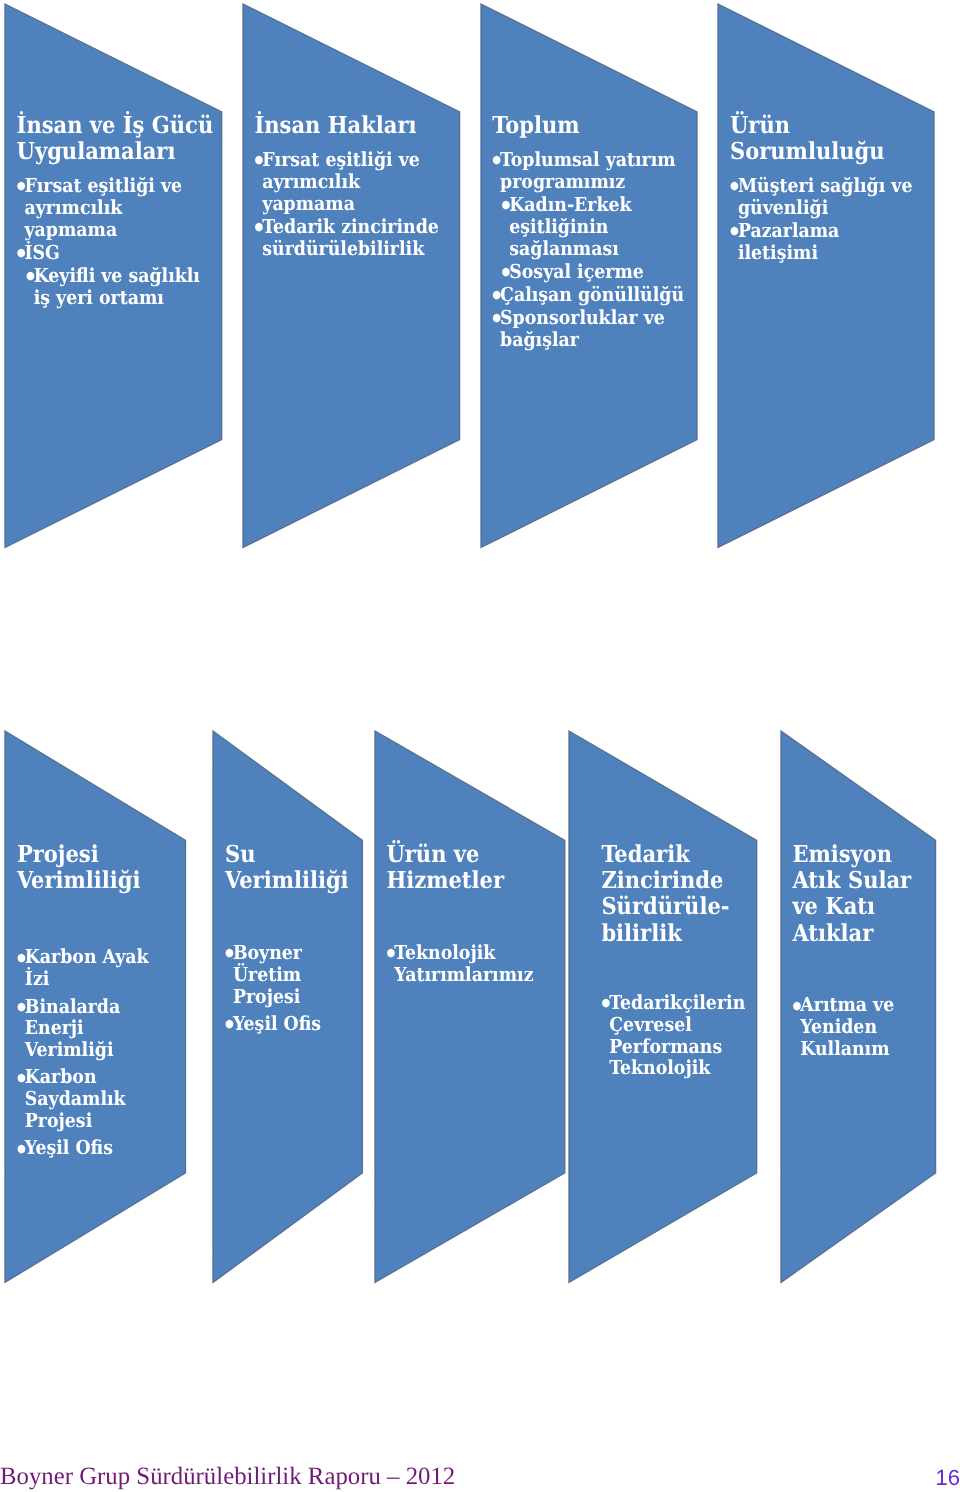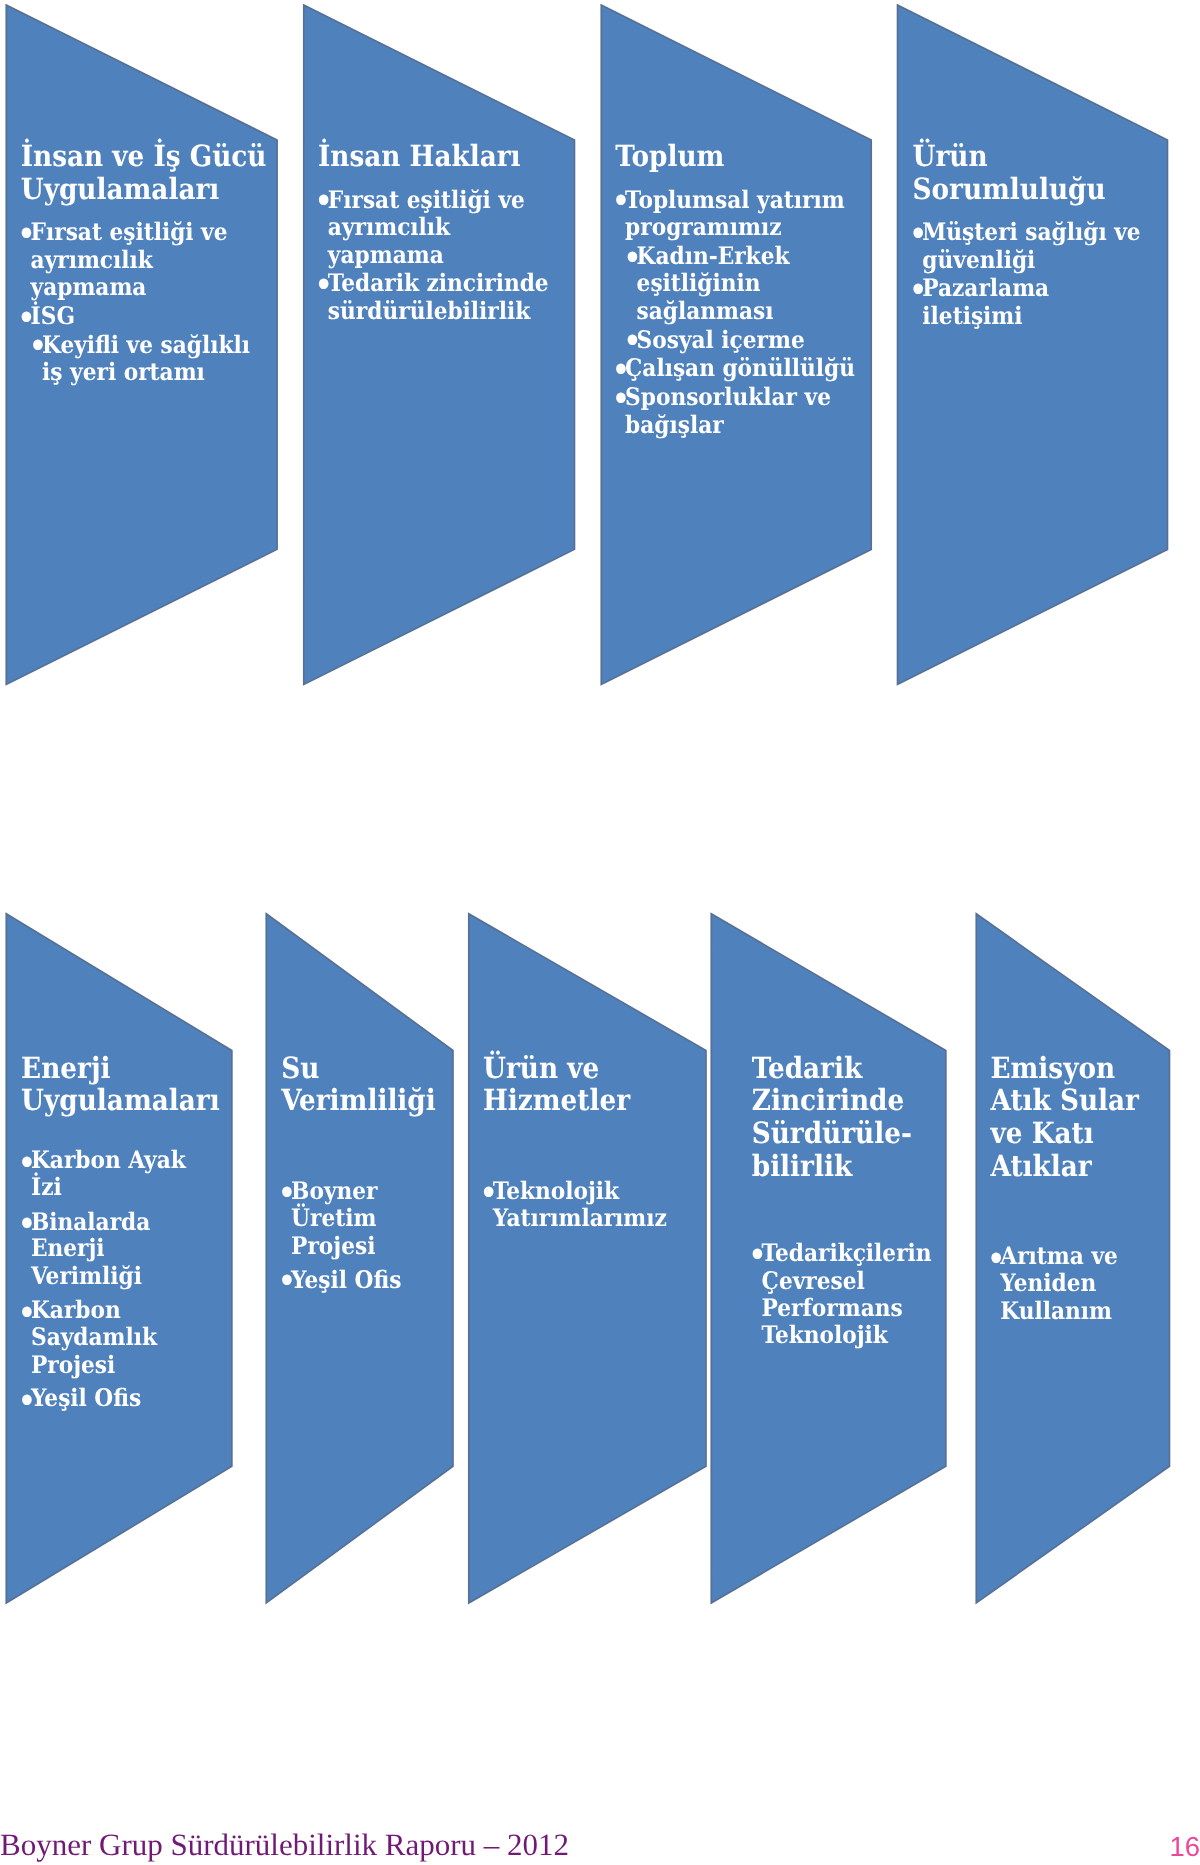--- a/index.html
+++ b/index.html
@@ -14,21 +14,21 @@
   .list{list-style:none;margin:0;padding:0;font-weight:bold;font-size:19.3px;}
   .list.r1{line-height:21.9px;}
   .list.r2{line-height:21.8px;}
   .list.r1 .li + .li{margin-top:1.2px;}
   .list.r2 .li + .li{margin-top:5.6px;}
   .li{}
   .lv1{padding-left:10.3px;text-indent:-10.3px;}
   .lv2{margin-left:9.2px;padding-left:10.3px;text-indent:-10.3px;}
   .bullet{font-size:1.25em;letter-spacing:-3.6px;line-height:0;position:relative;top:3.4px;}
   .footer-text{position:absolute;font-family:"Liberation Serif",serif;color:#701a75;}
-  .page-num{position:absolute;font-family:"Liberation Sans",sans-serif;color:#ec4899;}
+  .page-num{position:absolute;font-family:"Liberation Sans",sans-serif;color:#6d28d9;}
 </style>
 </head>
 <body>
 
 <div class="page">
   <svg class="chev" width="216.7" height="543.5" viewBox="0 0 216.7 543.5" style="left:5px;top:3.5px;">
     <polygon points="0,0 216.7,108 216.7,435.5 0,543.5" fill="#4F81BD" stroke="#566F93" stroke-width="1.3"></polygon>
   </svg>
   <div class="txt" style="left:14.2px;top:111.6px;width:196.3px;">
     <div class="title">İnsan ve İş Gücü Uygulamaları</div>
@@ -68,22 +68,22 @@
     <div class="title">Ürün Sorumluluğu</div>
     <ul class="list r1" style="margin-top:10.7px">
       <li class="li lv1"><span class="bullet">•</span><span class="litext">Müşteri sağlığı ve güvenliği</span></li>
       <li class="li lv1"><span class="bullet">•</span><span class="litext">Pazarlama iletişimi</span></li>
     </ul>
   </div>
   <svg class="chev" width="180.5" height="551.4" viewBox="0 0 180.5 551.4" style="left:5.3px;top:730.6px;">
     <polygon points="0,0 180.5,109.4 180.5,442 0,551.4" fill="#4F81BD" stroke="#566F93" stroke-width="1.3"></polygon>
   </svg>
   <div class="txt" style="left:14.5px;top:840.5px;width:154.9px;">
-    <div class="title">Enerji Uygulamaları</div>
-    <ul class="list r2" style="margin-top:24px">
+    <div class="title">Projesi Verimliliği</div>
+    <ul class="list r2" style="margin-top:53px">
       <li class="li lv1"><span class="bullet">•</span><span class="litext">Karbon Ayak İzi</span></li>
       <li class="li lv1"><span class="bullet">•</span><span class="litext">Binalarda Enerji Verimliği</span></li>
       <li class="li lv1"><span class="bullet">•</span><span class="litext">Karbon Saydamlık Projesi</span></li>
       <li class="li lv1"><span class="bullet">•</span><span class="litext">Yeşil Ofis</span></li>
     </ul>
   </div>
   <svg class="chev" width="149.4" height="551.4" viewBox="0 0 149.4 551.4" style="left:213.4px;top:730.6px;">
     <polygon points="0,0 149.4,109.4 149.4,442 0,551.4" fill="#4F81BD" stroke="#566F93" stroke-width="1.3"></polygon>
   </svg>
   <div class="txt" style="left:222.6px;top:840.5px;width:127px;">

